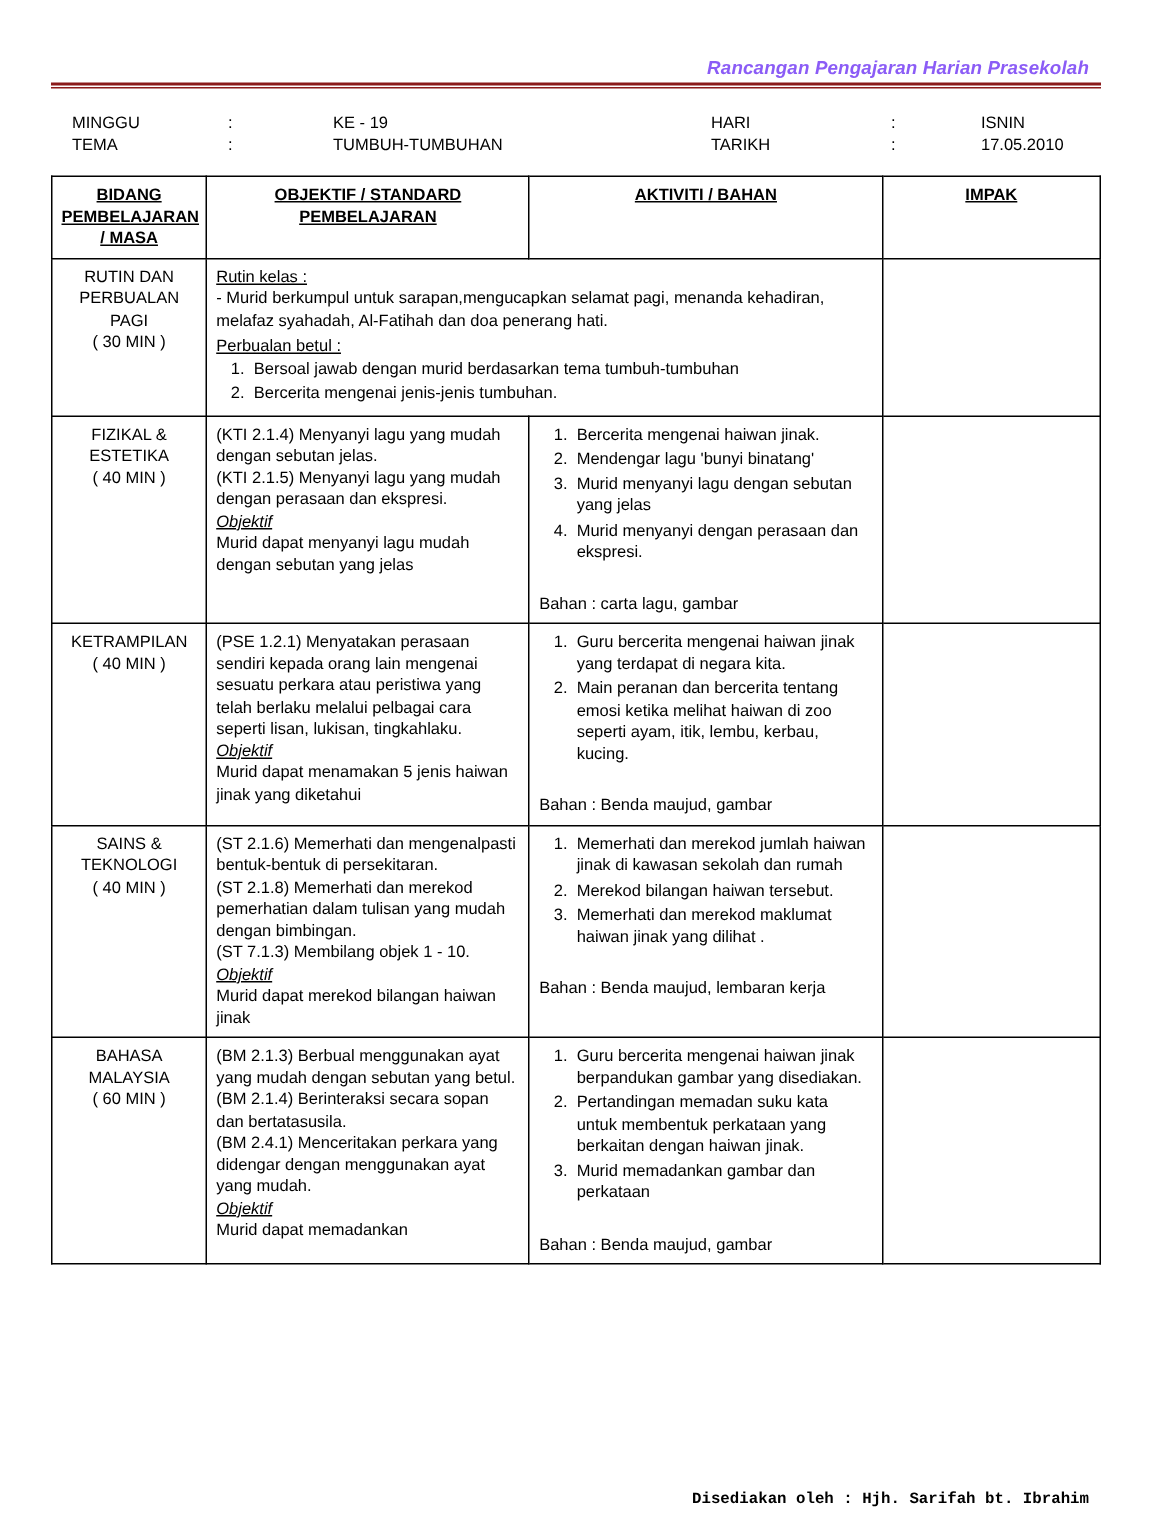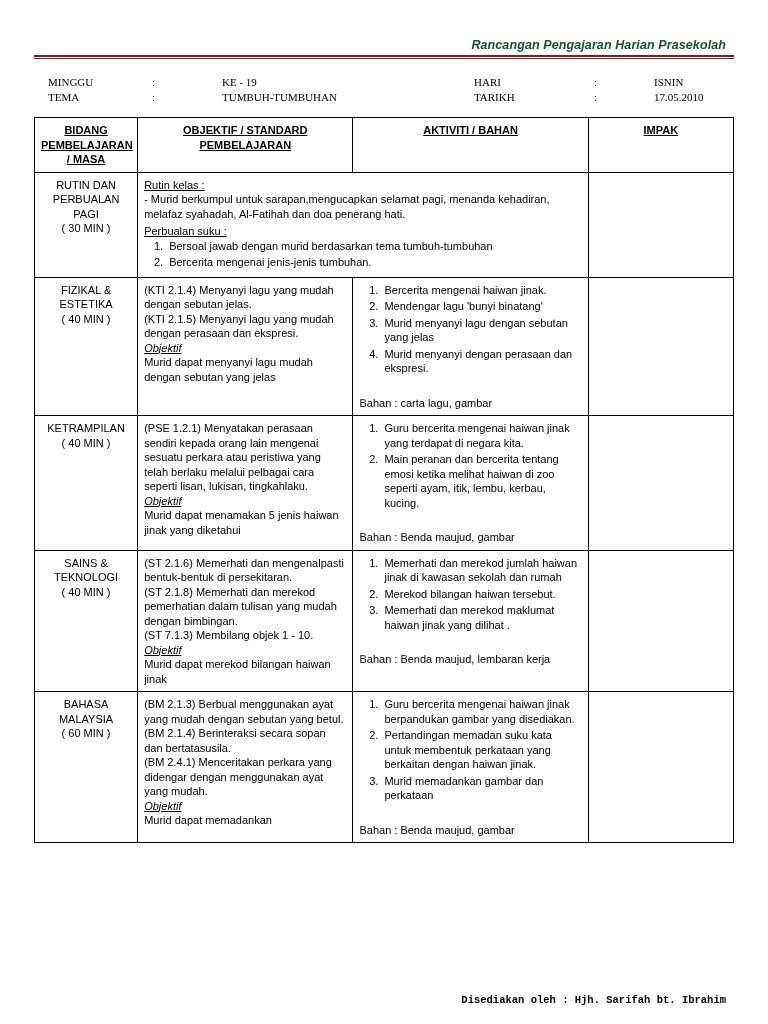--- a/index.html
+++ b/index.html
@@ -19,21 +19,21 @@
     width: 768px;
     height: 1024px;
     padding: 38px 34px 10px 34px;
     position: relative;
   }
   .doc-title {
     text-align: right;
     font-style: italic;
     font-weight: bold;
     font-size: 12.5px;
-    color: #14532d;
+    color: #8b5cf6;
     padding-right: 8px;
     letter-spacing: 0.1px;
   }
   .title-rule {
     margin-top: 3px;
     border-bottom: 2px solid #8b1a1a;
     width: 100%;
   }
   .title-rule2 {
     margin-top: 1px;
@@ -41,21 +41,20 @@
     width: 100%;
   }
   .meta {
     margin-top: 16px;
     font-size: 11px;
     line-height: 15px;
   }
   .meta-row {
     display: flex;
     width: 100%;
-    font-family: Liberation Serif, serif;
   }
   .meta-label {
     width: 118px;
     padding-left: 14px;
     box-sizing: border-box;
   }
   .meta-colon {
     width: 70px;
   }
   .meta-value {
@@ -187,21 +186,21 @@
       </tr>
     </thead>
     <tbody>
 
       <tr>
         <td class="area pre-line">RUTIN DAN PERBUALAN PAGI
 ( 30 MIN )</td>
         <td class="obj" colspan="2">
           <div class="u">Rutin kelas :</div>
           <div>-  Murid berkumpul untuk sarapan,mengucapkan selamat pagi, menanda kehadiran, melafaz syahadah, Al-Fatihah dan doa penerang hati.</div>
-          <div class="u sp-top">Perbualan suku  :</div>
+          <div class="u sp-top">Perbualan betul  :</div>
           <ol class="num">
             <li>Bersoal jawab dengan murid berdasarkan tema tumbuh-tumbuhan</li>
             <li>Bercerita mengenai jenis-jenis tumbuhan.</li>
           </ol>
         </td>
         <td></td>
       </tr>
 
       <tr>
         <td class="area pre-line">FIZIKAL &amp; ESTETIKA

